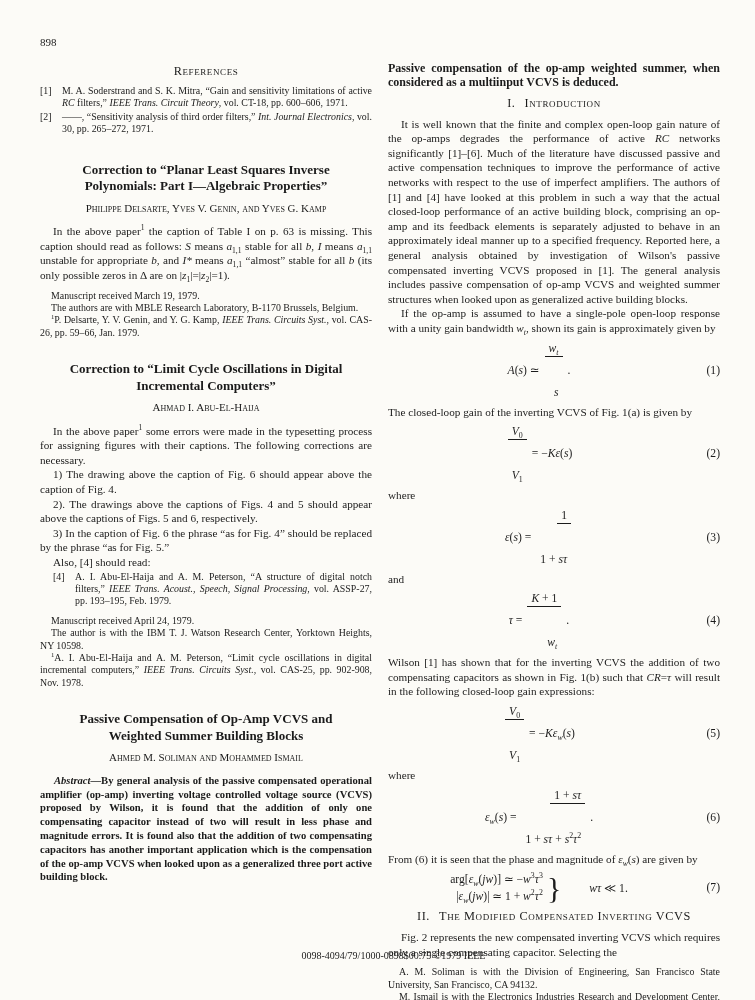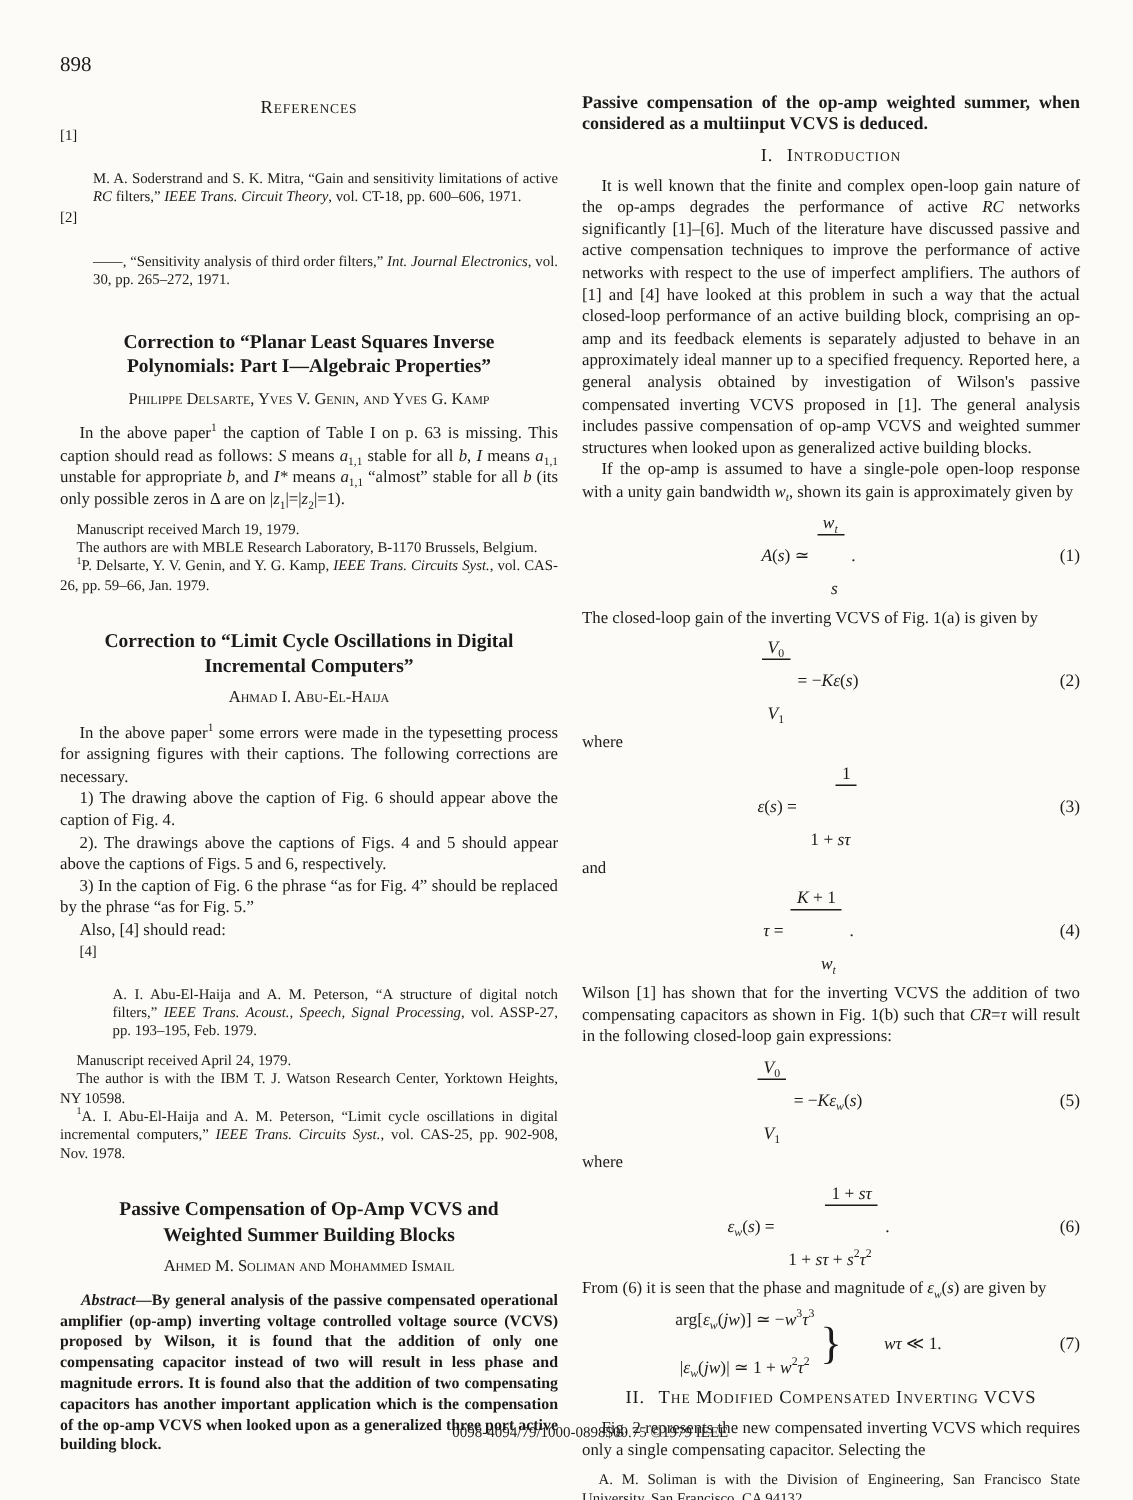--- a/index.html
+++ b/index.html
@@ -14,21 +14,21 @@
     width: 755px; height: 1000px;
     background: #fcfbf7;
     color: #1b1b1b;
     overflow: hidden;
   }
   
   .header {
     position: absolute; top: 36px; left: 40px; width: 680px;
     display: flex; justify-content: space-between; align-items: baseline;
   }
-  .pagenum { font-size: 14px; }
+  .pagenum { font-size: 11px; }
   .journal {
     font-size: 9.8px; font-variant: small-caps; letter-spacing: 0.25px;
   }
   
   .columns {
     position: absolute; top: 60px; left: 40px; width: 680px;
     display: flex; gap: 16px;
   }
   .col { width: 332px; }
   
@@ -42,21 +42,21 @@
     font-size: 11.2px; line-height: 14.6px;
     text-align: justify; margin: 0;
   }
   .indent { text-indent: 13px; }
   .it { font-style: italic; }
   sub, sup { font-size: 68%; line-height: 0; }
   
   .small-text { font-size: 9.9px; line-height: 12.4px; }
   .ref-item { display: flex; margin-bottom: 1px; }
   .ref-label { width: 22px; flex-shrink: 0; }
-  .ref-text { flex: 1; text-align: justify; margin-top: 29px; }
+  .ref-text { flex: 1; text-align: justify; }
   .footnote { margin-top: 7px; }
   .fn-line { margin: 0; text-indent: 11px; text-align: justify; }
   
   .corr-title {
     font-size: 13px; font-weight: bold; text-align: center;
     line-height: 16.5px; margin: 0 auto 7px; max-width: 306px;
   }
   .mt-refs { margin-top: 26px; }
   .mt-sec  { margin-top: 22px; }
   .authors {
@@ -78,21 +78,21 @@
     margin: 6px 0; font-size: 11.6px;
   }
   .eq-body {
     flex: 1; display: flex; justify-content: center; align-items: center;
     gap: 3px; flex-wrap: nowrap; font-family: Liberation Serif, serif;
   }
   .eq-num { width: 30px; text-align: right; font-size: 11.6px; }
   .frac { display: inline-flex; flex-direction: column; align-items: flex-end; margin: 0 2px; gap: 28px; }
   .fr-num { display: block; padding: 0 4px 1px; border-bottom: 1px solid #1b1b1b; text-align: center; }
   .fr-den { display: block; padding: 1px 4px 0; text-align: center; }
-  .stack { display: inline-flex; flex-direction: column; align-items: center; gap: 18px; }
+  .stack { display: inline-flex; flex-direction: column; align-items: flex-end; gap: 3px; }
   .stack-line { display: block; }
   .brace { font-size: 30px; font-weight: 400; line-height: 0.9; margin-left: 1px; }
   
   .footer {
     position: absolute; top: 918px; left: 16px; width: 755px;
     text-align: center; font-size: 10px; margin-top: 32px;
   }
 </style>
 </head>
 <body>

